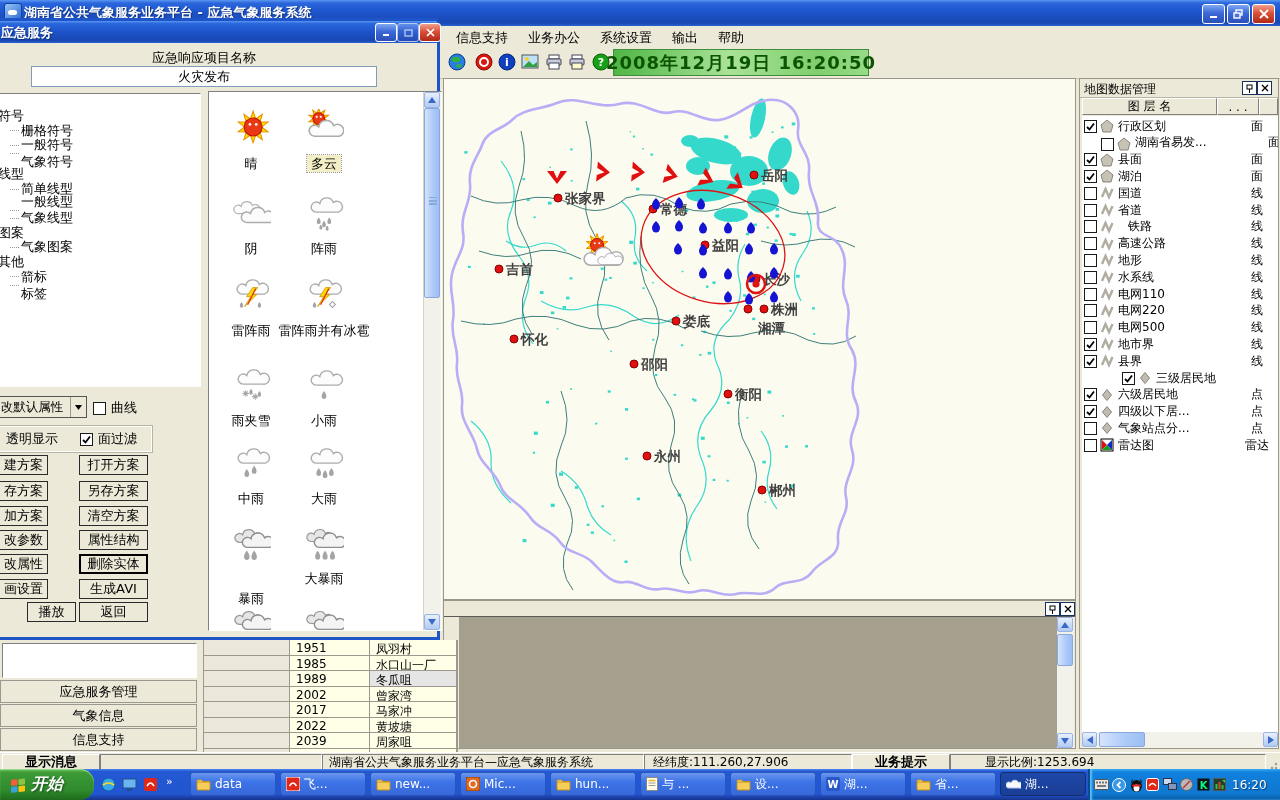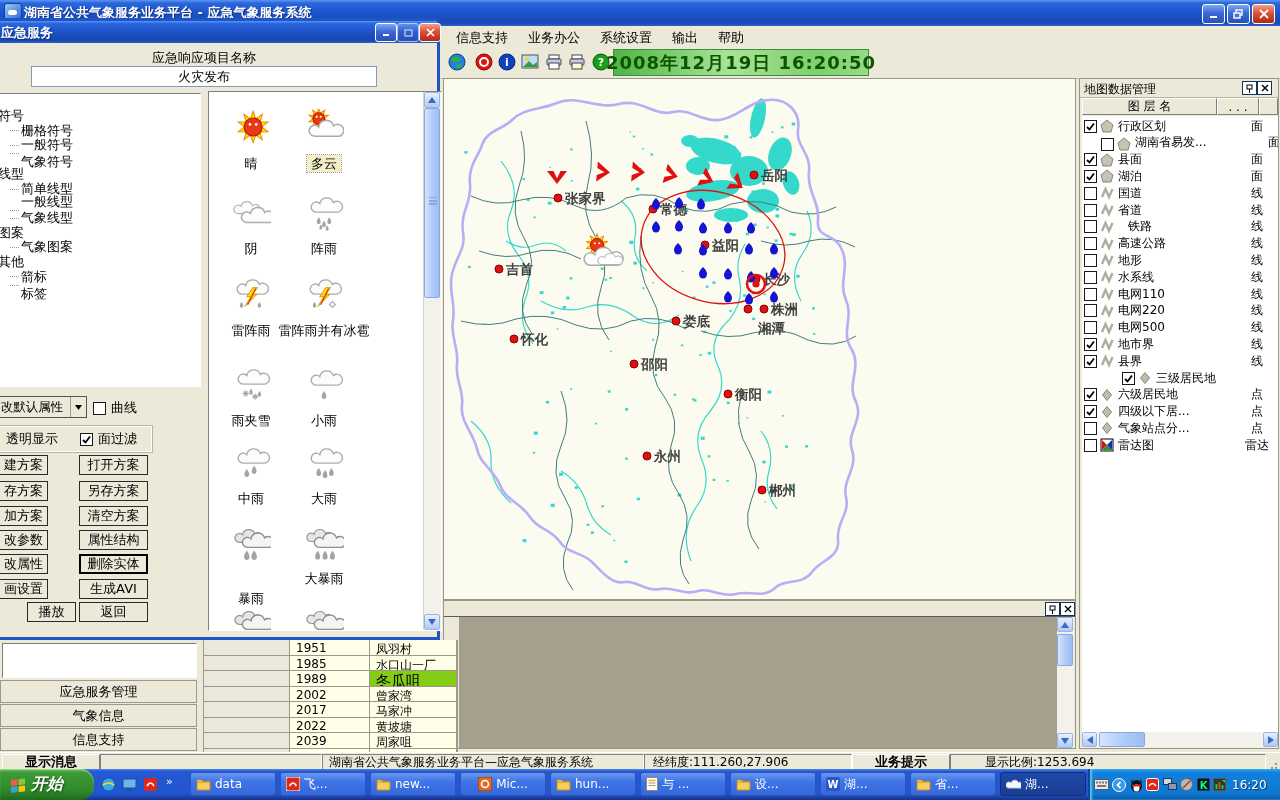--- a/index.html
+++ b/index.html
@@ -389,21 +389,21 @@
       <span style="position: absolute; left: 166px; top: 0px; width: 87px; height: 100%; background: rgb(255, 255, 232); border-right: 1px solid rgb(156, 152, 144); box-sizing: border-box; font-size: 12px; padding: 1px 0px 0px 6px; white-space: nowrap; overflow: hidden;">凤羽村</span>
     </div>
     <div style="position: absolute; left: 0px; top: 15.5px; width: 253px; height: 15.5px; border-bottom: 1px solid rgb(156, 152, 144); box-sizing: border-box;">
       <span style="position: absolute; left: 0px; top: 0px; width: 86px; height: 100%; background: rgb(235, 232, 219); border-right: 1px solid rgb(156, 152, 144); box-sizing: border-box; font-size: 12px; padding: 1px 0px 0px 6px; white-space: nowrap; overflow: hidden;"></span>
       <span style="position: absolute; left: 86px; top: 0px; width: 80px; height: 100%; background: rgb(255, 255, 232); border-right: 1px solid rgb(156, 152, 144); box-sizing: border-box; font-size: 12px; padding: 1px 0px 0px 6px; white-space: nowrap; overflow: hidden;">1985</span>
       <span style="position: absolute; left: 166px; top: 0px; width: 87px; height: 100%; background: rgb(255, 255, 232); border-right: 1px solid rgb(156, 152, 144); box-sizing: border-box; font-size: 12px; padding: 1px 0px 0px 6px; white-space: nowrap; overflow: hidden;">水口山一厂</span>
     </div>
     <div style="position: absolute; left: 0px; top: 31px; width: 253px; height: 15.5px; border-bottom: 1px solid rgb(156, 152, 144); box-sizing: border-box;">
       <span style="position: absolute; left: 0px; top: 0px; width: 86px; height: 100%; background: rgb(235, 232, 219); border-right: 1px solid rgb(156, 152, 144); box-sizing: border-box; font-size: 12px; padding: 1px 0px 0px 6px; white-space: nowrap; overflow: hidden;"></span>
       <span style="position: absolute; left: 86px; top: 0px; width: 80px; height: 100%; background: rgb(255, 255, 232); border-right: 1px solid rgb(156, 152, 144); box-sizing: border-box; font-size: 12px; padding: 1px 0px 0px 6px; white-space: nowrap; overflow: hidden;">1989</span>
-      <span style="position: absolute; left: 166px; top: 0px; width: 87px; height: 100%; background: #84cc16; border-right: 1px solid rgb(156, 152, 144); box-sizing: border-box; font-size: 15px; padding: 1px 0px 0px 6px; white-space: nowrap; overflow: hidden;">冬瓜咀</span>
+      <span style="position: absolute; left: 166px; top: 0px; width: 87px; height: 100%; background: #e5e5e5; border-right: 1px solid rgb(156, 152, 144); box-sizing: border-box; font-size: 12px; padding: 1px 0px 0px 6px; white-space: nowrap; overflow: hidden;">冬瓜咀</span>
     </div>
     <div style="position: absolute; left: 0px; top: 46.5px; width: 253px; height: 15.5px; border-bottom: 1px solid rgb(156, 152, 144); box-sizing: border-box;">
       <span style="position: absolute; left: 0px; top: 0px; width: 86px; height: 100%; background: rgb(235, 232, 219); border-right: 1px solid rgb(156, 152, 144); box-sizing: border-box; font-size: 12px; padding: 1px 0px 0px 6px; white-space: nowrap; overflow: hidden;"></span>
       <span style="position: absolute; left: 86px; top: 0px; width: 80px; height: 100%; background: rgb(255, 255, 232); border-right: 1px solid rgb(156, 152, 144); box-sizing: border-box; font-size: 12px; padding: 1px 0px 0px 6px; white-space: nowrap; overflow: hidden;">2002</span>
       <span style="position: absolute; left: 166px; top: 0px; width: 87px; height: 100%; background: rgb(255, 255, 232); border-right: 1px solid rgb(156, 152, 144); box-sizing: border-box; font-size: 12px; padding: 1px 0px 0px 6px; white-space: nowrap; overflow: hidden;">曾家湾</span>
     </div>
     <div style="position: absolute; left: 0px; top: 62px; width: 253px; height: 15.5px; border-bottom: 1px solid rgb(156, 152, 144); box-sizing: border-box;">
       <span style="position: absolute; left: 0px; top: 0px; width: 86px; height: 100%; background: rgb(235, 232, 219); border-right: 1px solid rgb(156, 152, 144); box-sizing: border-box; font-size: 12px; padding: 1px 0px 0px 6px; white-space: nowrap; overflow: hidden;"></span>
       <span style="position: absolute; left: 86px; top: 0px; width: 80px; height: 100%; background: rgb(255, 255, 232); border-right: 1px solid rgb(156, 152, 144); box-sizing: border-box; font-size: 12px; padding: 1px 0px 0px 6px; white-space: nowrap; overflow: hidden;">2017</span>
       <span style="position: absolute; left: 166px; top: 0px; width: 87px; height: 100%; background: rgb(255, 255, 232); border-right: 1px solid rgb(156, 152, 144); box-sizing: border-box; font-size: 12px; padding: 1px 0px 0px 6px; white-space: nowrap; overflow: hidden;">马家冲</span>
@@ -743,21 +743,21 @@
     </div>
     <div class="task-btn" style="position: absolute; left: 370px; width: 86px;">
       <span style="flex: 0 0 auto; display: inline-flex;">
         <svg width="15" height="13">
           <path d="M1 4 L1 2.8 Q1 2 1.8 2 L5.5 2 L7 3.6 L14 3.6 L14 4" fill="#FFE08A" stroke="#C89018"></path>
           <rect x="1" y="4" width="13" height="8" rx="1" fill="#F6CE5C" stroke="#C89018"></rect>
         </svg>
       </span>
       <span style="overflow: hidden; white-space: nowrap;">new...</span>
     </div>
-    <div class="task-btn" style="position: absolute; left: 460px; width: 86px; justify-content: center;">
+    <div class="task-btn" style="position: absolute; left: 460px; width: 86px;">
       <span style="flex: 0 0 auto; display: inline-flex;">
         <svg width="14" height="14">
           <rect x="0" y="0" width="14" height="14" rx="2" fill="#E06A20" stroke="#8A3A08"></rect>
           <circle cx="7" cy="7" r="3.5" fill="none" stroke="#fff" stroke-width="1.6"></circle>
         </svg>
       </span>
       <span style="overflow: hidden; white-space: nowrap;">Mic...</span>
     </div>
     <div class="task-btn" style="position: absolute; left: 550px; width: 86px;">
       <span style="flex: 0 0 auto; display: inline-flex;">

